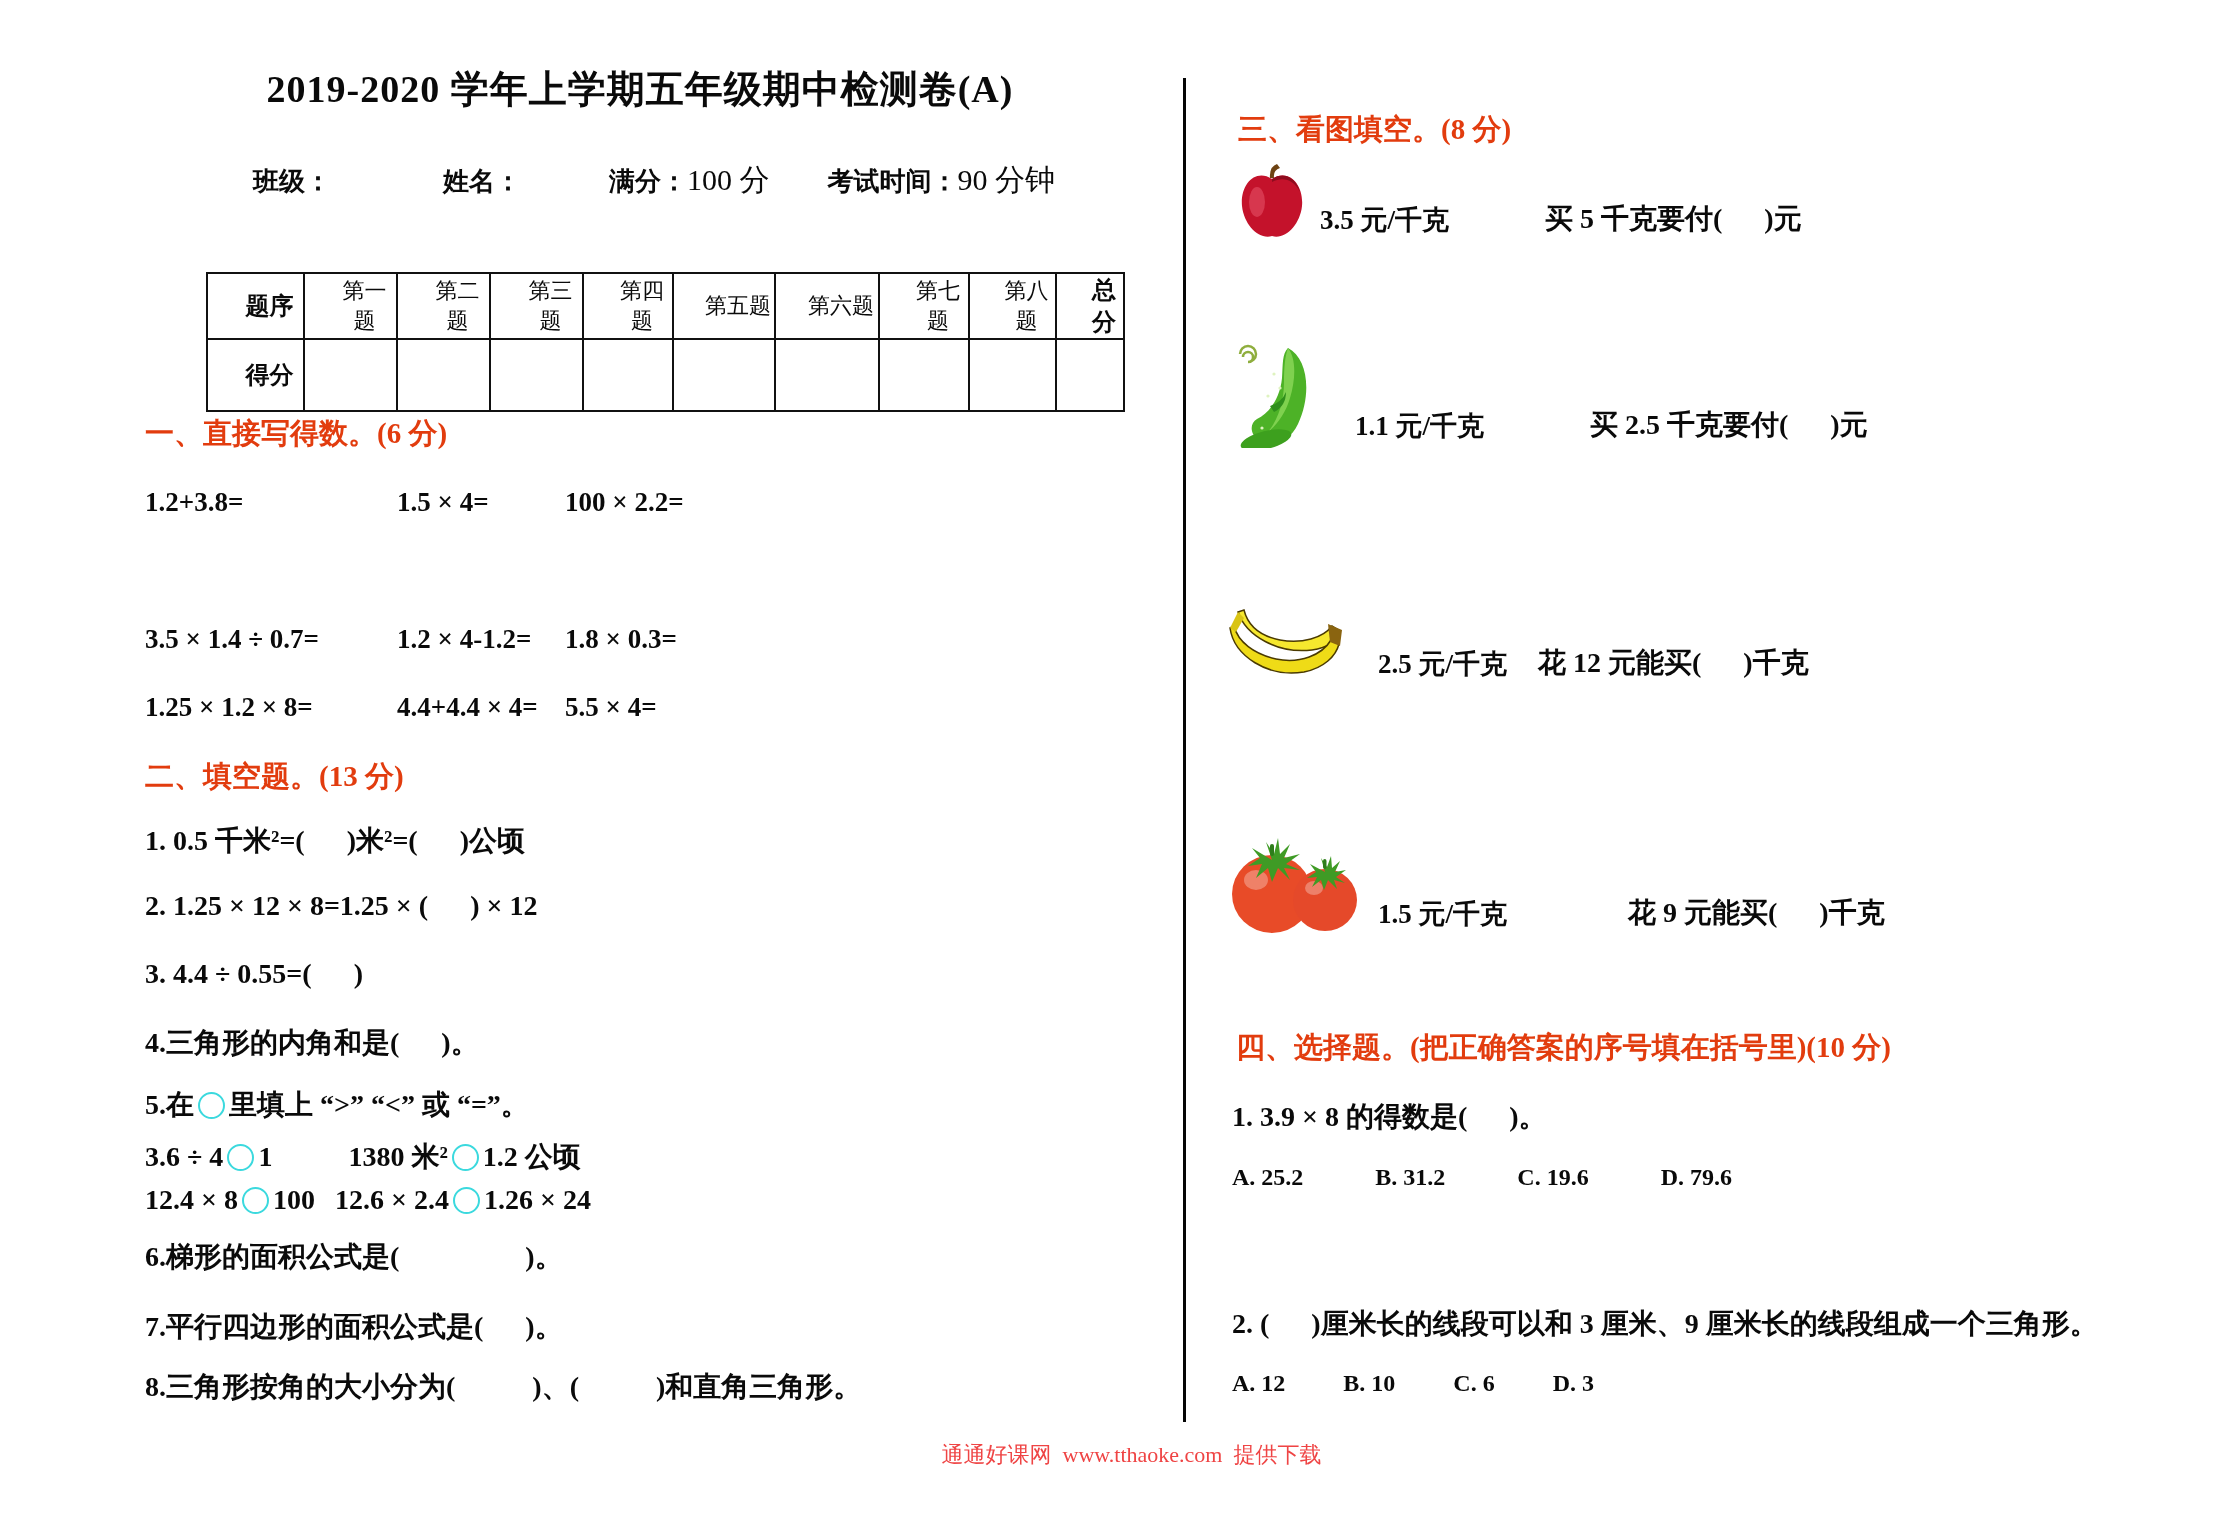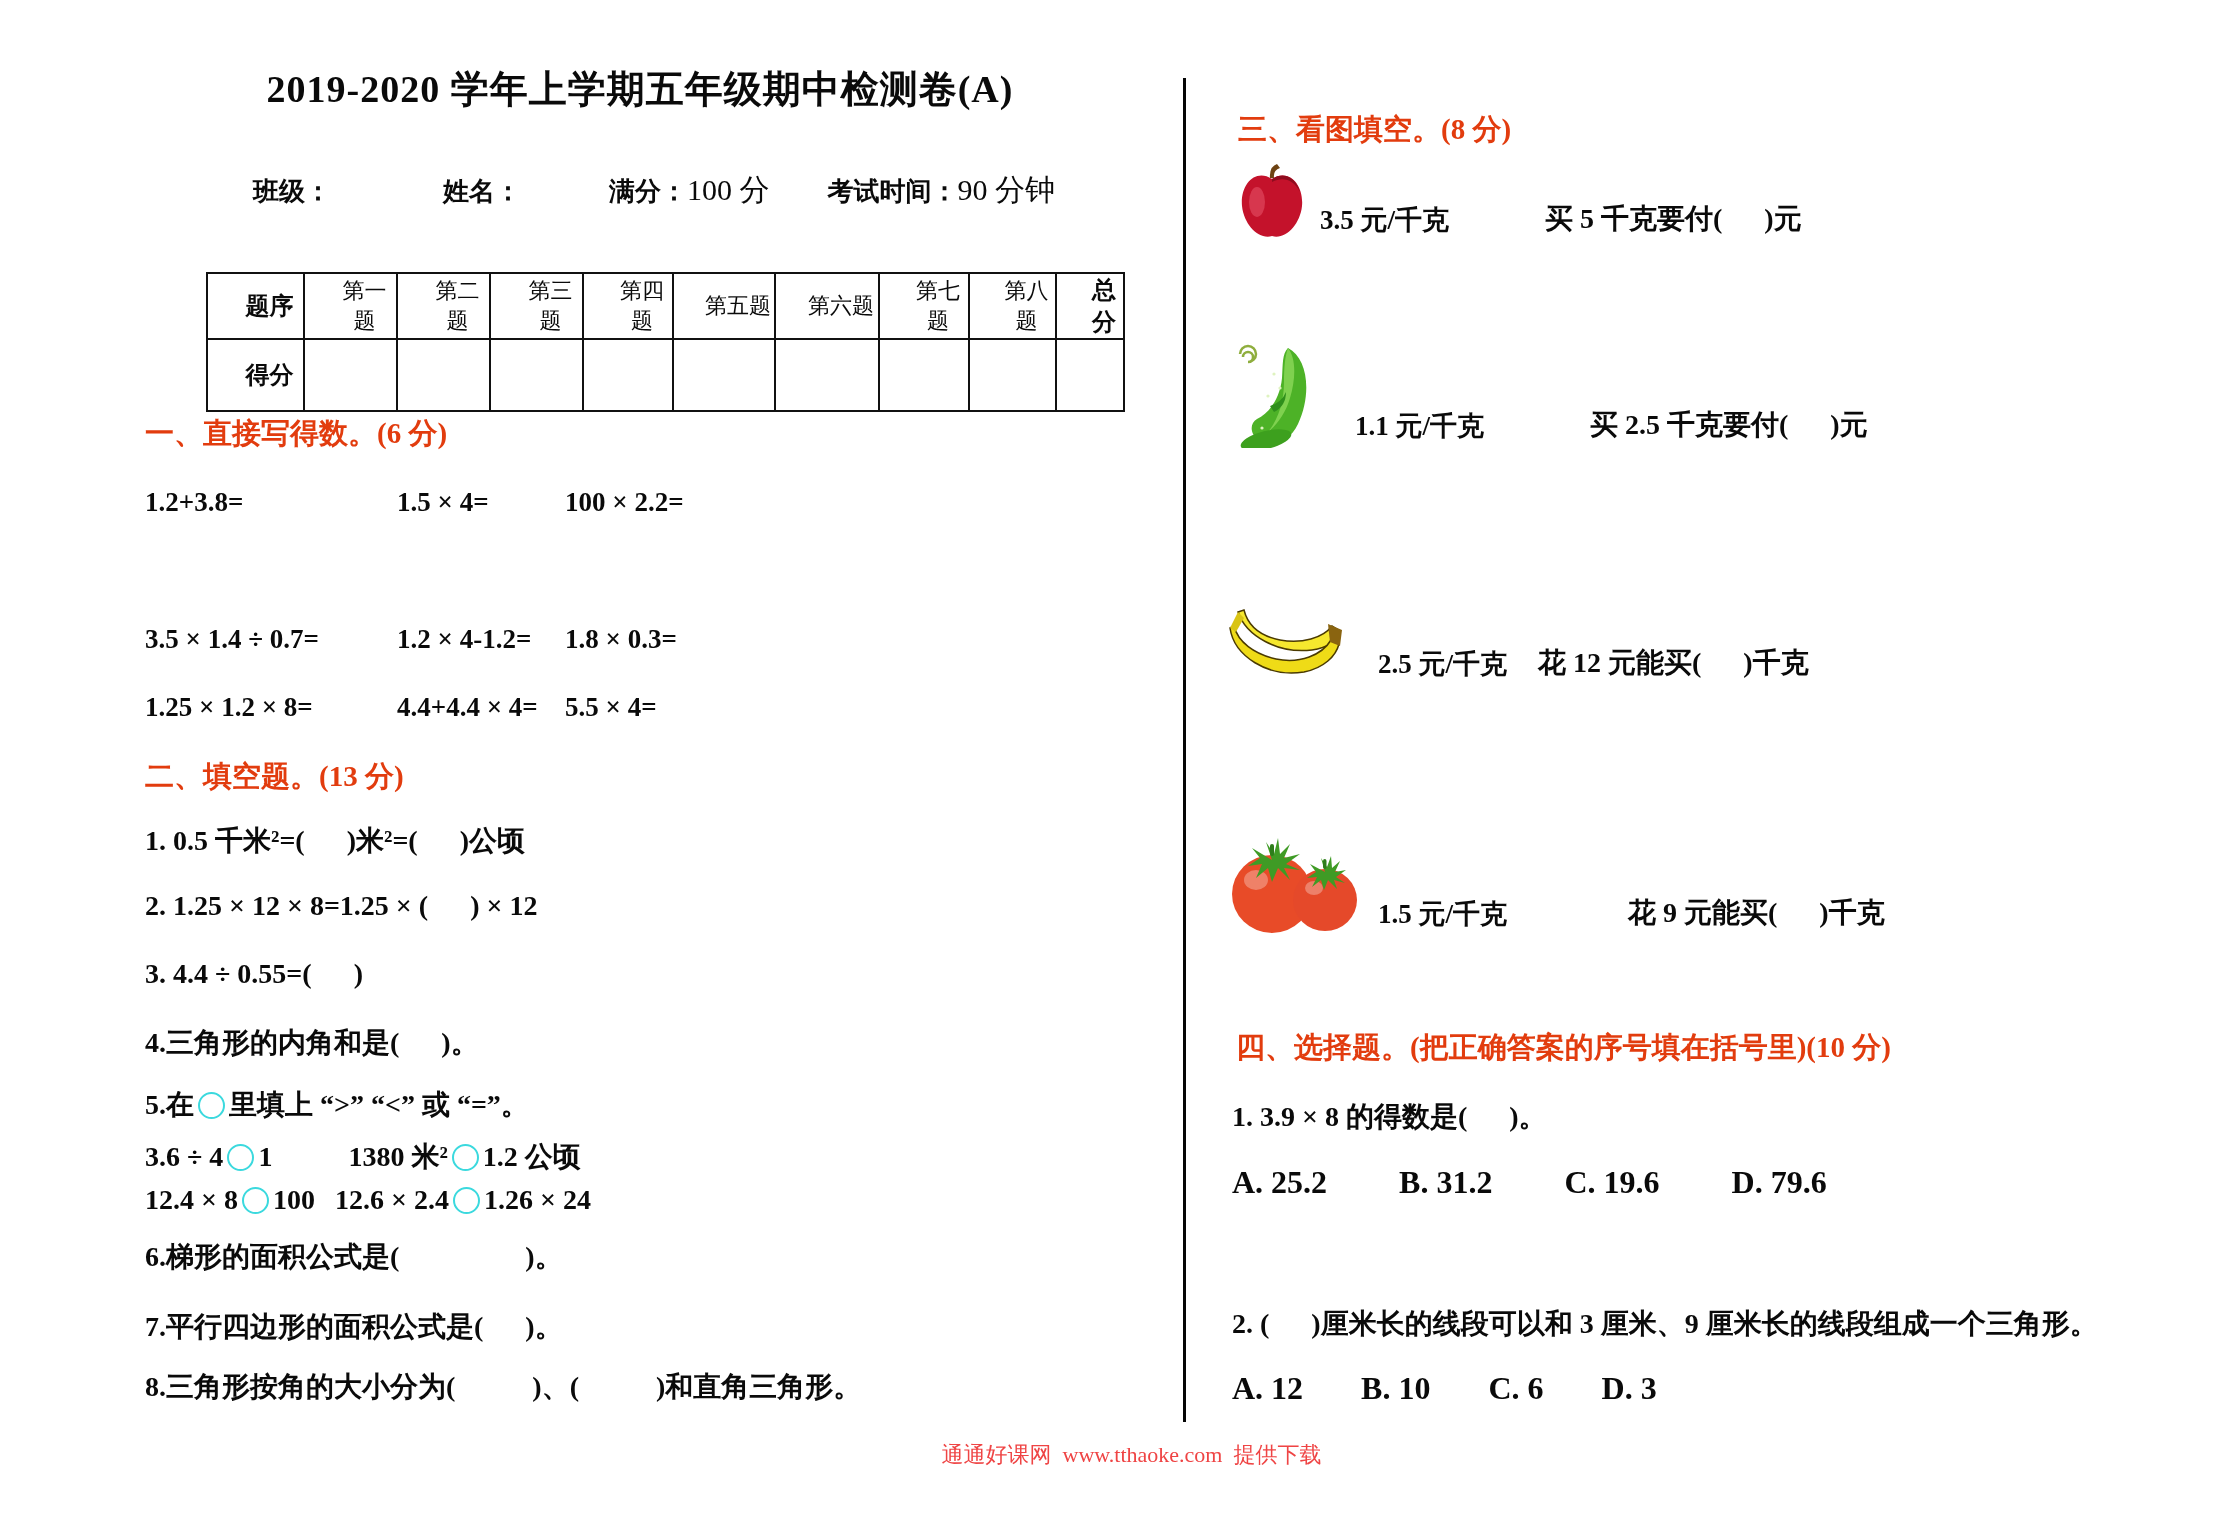--- a/index.html
+++ b/index.html
@@ -5,21 +5,21 @@
   * { margin:0; padding:0; box-sizing:border-box; }
   html,body { background:#ffffff; }
   body { font-family:"Liberation Serif","DejaVu Serif",serif; color:#0a0a0a; }
   .page { position:relative; width:2221px; height:1536px; background:#fff; overflow:hidden; }
   .t { white-space:pre-wrap; }
   .abs { position:absolute; }
 
   .exam-title { left:145px; top:64px; width:990px; text-align:center;
                 font-size:38px; font-weight:bold; letter-spacing:1px; }
 
-  .info-line { left:253px; top:160px; display:flex; align-items:baseline;margin-top:10px; }
+  .info-line { left:253px; top:160px; display:flex; align-items:baseline; }
   .info-label { font-size:26px; font-weight:bold; }
   .info-value { font-size:30px; font-weight:normal; }
   .gap-a { display:inline-block; width:112px; }
   .gap-b { display:inline-block; width:88px; }
   .gap-c { display:inline-block; width:58px; }
 
   table.score { position:absolute; left:206px; top:272px; border-collapse:collapse; }
   table.score td { border:2px solid #111; text-align:center; vertical-align:middle;
                    font-size:22px; font-weight:normal;padding-left:28px; }
   table.score tr.hdr td { height:50px; }
@@ -38,21 +38,21 @@
   .cmp-gap2 { display:inline-block; width:20px; }
 
   .divider { left:1183px; top:78px; width:3px; height:1344px; background:#050505; }
 
   .fruit-row { position:absolute; }
   .fruit-img { position:absolute; bottom:0; left:0; }
   .price-text { position:absolute; bottom:8px; font-size:27px; font-weight:bold; }
   .question-text { position:absolute; bottom:8px; font-size:28px; font-weight:bold; }
 
   .choice-q { font-size:28px; font-weight:bold; }
-  .options { display:flex; font-size:32px; font-weight:bold; }
+  .options { display:flex; font-size:24px; font-weight:bold; }
 
   .footer { left:0; top:1440px; width:2133px; text-align:center; text-indent:130px;
             font-size:22px; font-weight:normal; color:#ef4444; }
 </style>
 </head>
 <body>
 
 <div class="page">
 
   <div class="abs exam-title t">2019-2020 学年上学期五年级期中检测卷(A)</div>

